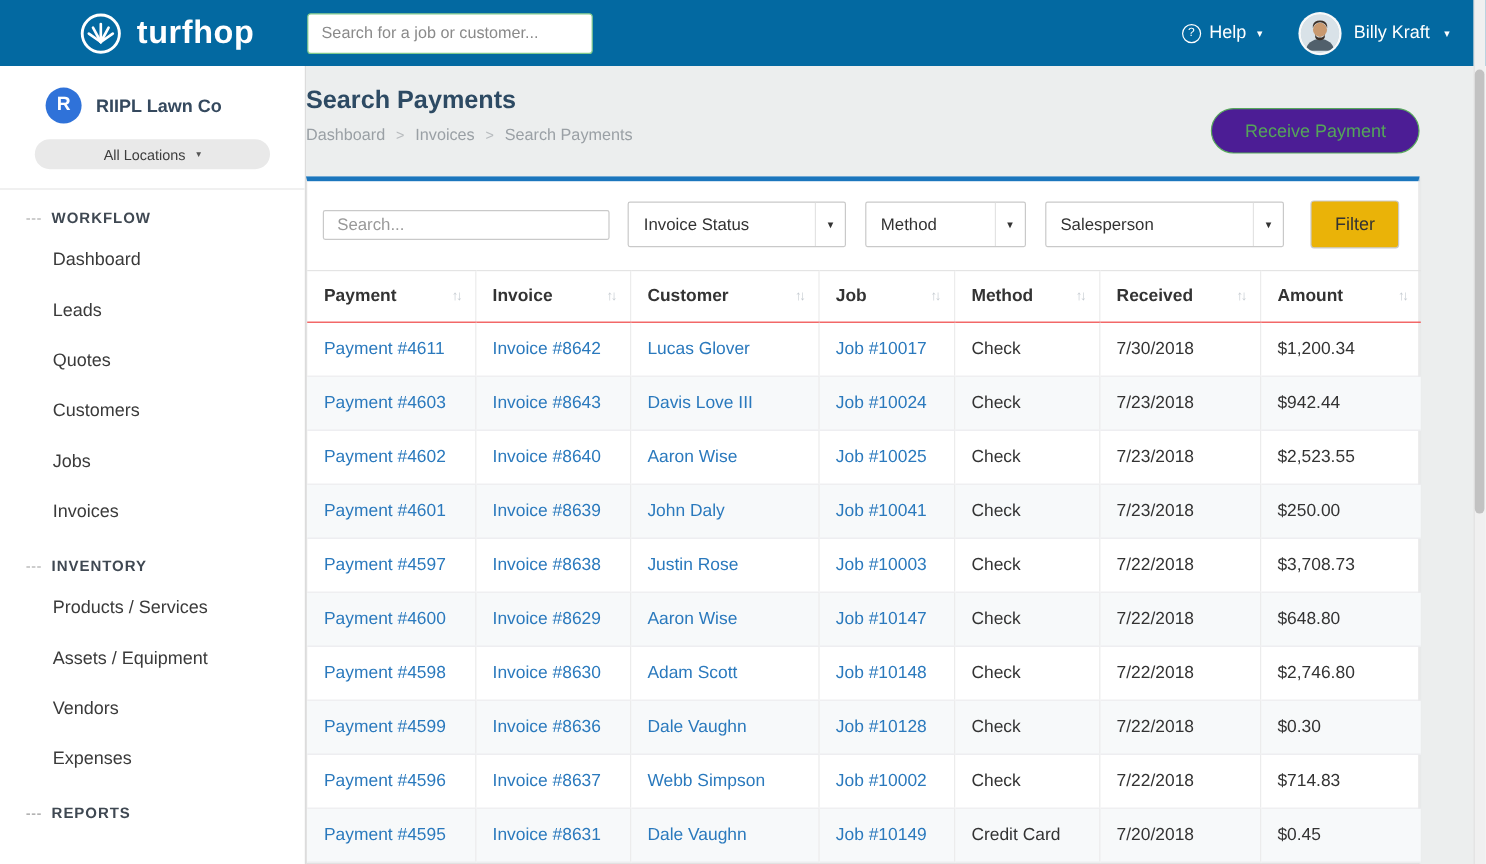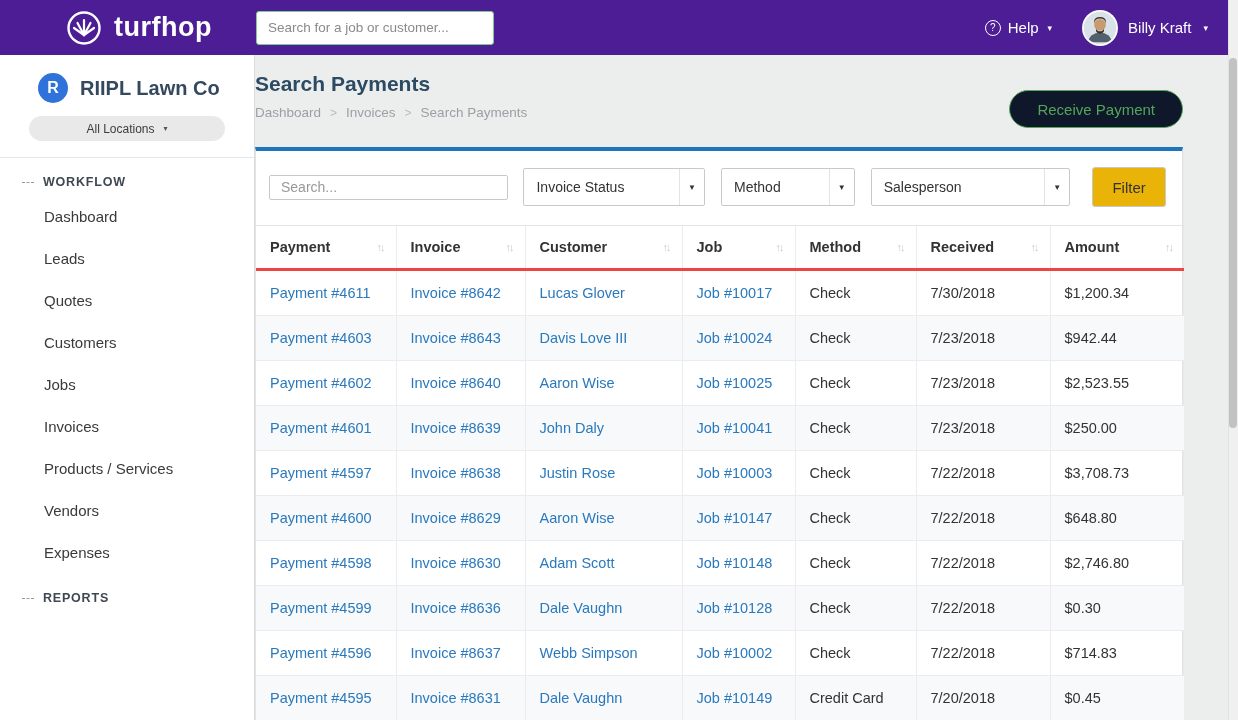--- a/index.html
+++ b/index.html
@@ -7,21 +7,21 @@
   body {
     font-family: "Liberation Sans", sans-serif;
     background: #eceeee;
     color: #333;
     position: relative;
   }
 
   
   .app-header {
     position: absolute; top: 0; left: 0; right: 0; height: 55px;
-    background: #4c1d95;
+    background: #0369a1;
     display: flex; align-items: center;
     z-index: 20;
   }
   .brand { display: flex; align-items: center; gap: 10px; margin-left: 64px; }
   .brand-logo { width: 40px; height: 40px; }
   .brand-text { color: #fff; font-size: 27px; font-weight: 700; letter-spacing: 0.5px; }
   .hdr-search {
     margin-left: 44px; width: 238px; height: 34px;
     border: 1px solid #7fc98c; border-radius: 3px;
     padding: 0 11px; font-size: 13.5px; color: #333;
@@ -44,21 +44,21 @@
     position: absolute; top: 55px; left: 0; width: 255px; bottom: 0;
     background: #fff; border-right: 1px solid #dcdcdc;
     overflow: hidden; z-index: 10;
   }
   .company-row { display: flex; align-items: center; gap: 12px; margin: 18px 0 0 38px; }
   .company-logo {
     width: 30px; height: 30px; border-radius: 50%; background: #2f72d9;
     color: #fff; font-weight: 700; font-size: 16px;
     display: flex; align-items: center; justify-content: center;
   }
-  .company-name { font-size: 20px; font-weight: 700; color: #35495e; }
+  .company-name { font-size: 15px; font-weight: 700; color: #35495e; }
   .locations-pill {
     margin: 13px auto 16px; width: 196px; height: 25px; border-radius: 13px;
     background: #e9e9e9; display: flex; align-items: center; justify-content: center;
     gap: 7px; font-size: 12px; color: #3c3c3c; cursor: pointer;
   }
   .locations-pill .chev { color: #555; font-size: 8px; }
   .sidebar-divider { border-bottom: 1px solid #e7e7e7; margin-top: 16px; }
   .nav-section {
     display: flex; align-items: center; gap: 9px;
     padding: 17px 0 7px 22px;
@@ -72,21 +72,21 @@
   .main { position: absolute; top: 55px; left: 255px; right: 0; bottom: 0; overflow: hidden; }
   .content { width: 928px; }
   .page-header { display: flex; justify-content: space-between; align-items: flex-start; padding-top: 17px; }
   .page-title { font-size: 21px; font-weight: 700; color: #2d4a63; }
   .breadcrumb { margin-top: 9px; font-size: 13.5px; color: #9aa0a5; }
   .bc-item.link { cursor: pointer; }
   .bc-sep { margin: 0 9px; color: #b8bcbf; font-size: 12px; }
   .receive-btn {
     margin-top: 18px; height: 38px; padding: 0 27px;
     border: 1px solid #57a85c; border-radius: 19px;
-    background: #0f172a; color: #55a559; font-size: 15px;
+    background: #4c1d95; color: #55a559; font-size: 15px;
     cursor: pointer; font-family: "Liberation Sans", sans-serif;
   }
 
   .card {
     margin-top: 19px; background: #fff;
     border: 1px solid #e2e2e2; border-top: 4px solid #1b76bd;
     box-shadow: 0 1px 2px rgba(0,0,0,0.05);
   }
   .filter-row { display: flex; align-items: center; padding: 16px 16px 18px 13px; }
   .filter-search {
@@ -112,21 +112,21 @@
   .filter-btn {
     margin-left: 22px; width: 74px; height: 40px;
     border: 1px solid #c9c9c9; border-radius: 3px; background: #eab308;
     font-size: 15px; color: #333; cursor: pointer;
     font-family: "Liberation Sans", sans-serif;
   }
 
   table { width: 100%; border-collapse: collapse; font-size: 14.5px; table-layout: fixed; }
   th {
     text-align: right; padding: 13px 10px 13px 14px;
-    border-top: 1px solid #e4e4e4; border-bottom: 3px solid #ef4444;
+    border-top: 1px solid #e4e4e4; border-bottom: 1px solid #ef4444;
     color: #333; font-weight: 700; font-size: 14.5px;
   }
   th + th, td + td { border-left: 1px solid #ececec; }
   .th-flex { display: flex; align-items: center; justify-content: space-between; }
   .sort { color: #c4cad0; font-size: 11px; letter-spacing: -2px; cursor: pointer; padding-right: 2px; }
   td { padding: 14px 10px 14px 14px; border-bottom: 1px solid #ececee; color: #333; }
   tbody tr:nth-child(even) td { background: #f7f9fa; }
   a.tlink { color: #2a79bd; text-decoration: none; cursor: pointer; }
 
   
@@ -193,21 +193,26 @@
       <div class="nav-section">
         <span class="dash"></span>
         <span>WORKFLOW</span>
       </div>
       <div class="nav-item">Dashboard</div>
       <div class="nav-item">Leads</div>
       <div class="nav-item">Quotes</div>
       <div class="nav-item">Customers</div>
       <div class="nav-item">Jobs</div>
       <div class="nav-item">Invoices</div>
+      <div class="nav-section">
+        <span class="dash"></span>
+        <span>INVENTORY</span>
+      </div>
       <div class="nav-item">Products / Services</div>
+      <div class="nav-item">Assets / Equipment</div>
       <div class="nav-item">Vendors</div>
       <div class="nav-item">Expenses</div>
       <div class="nav-section">
         <span class="dash"></span>
         <span>REPORTS</span>
       </div>
     </nav>
 </div>
 
 <div class="main">

